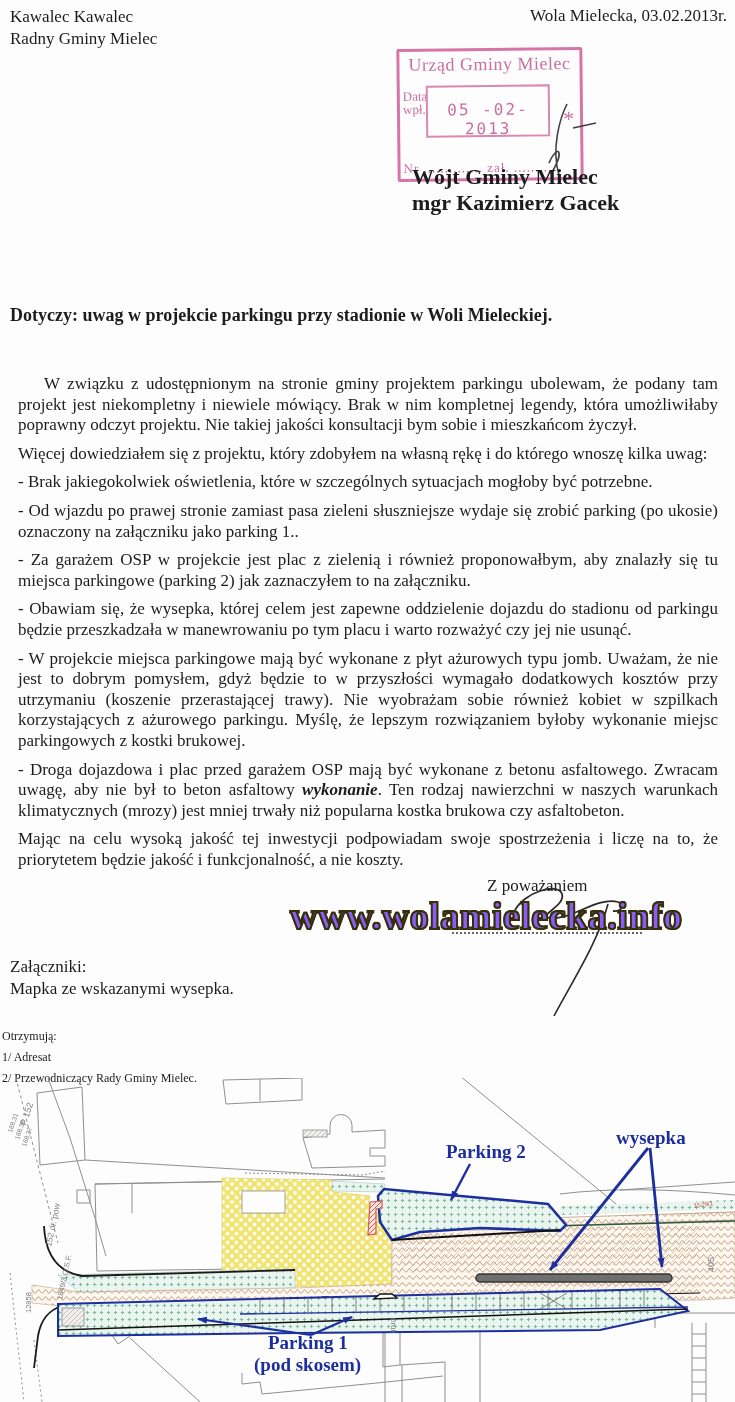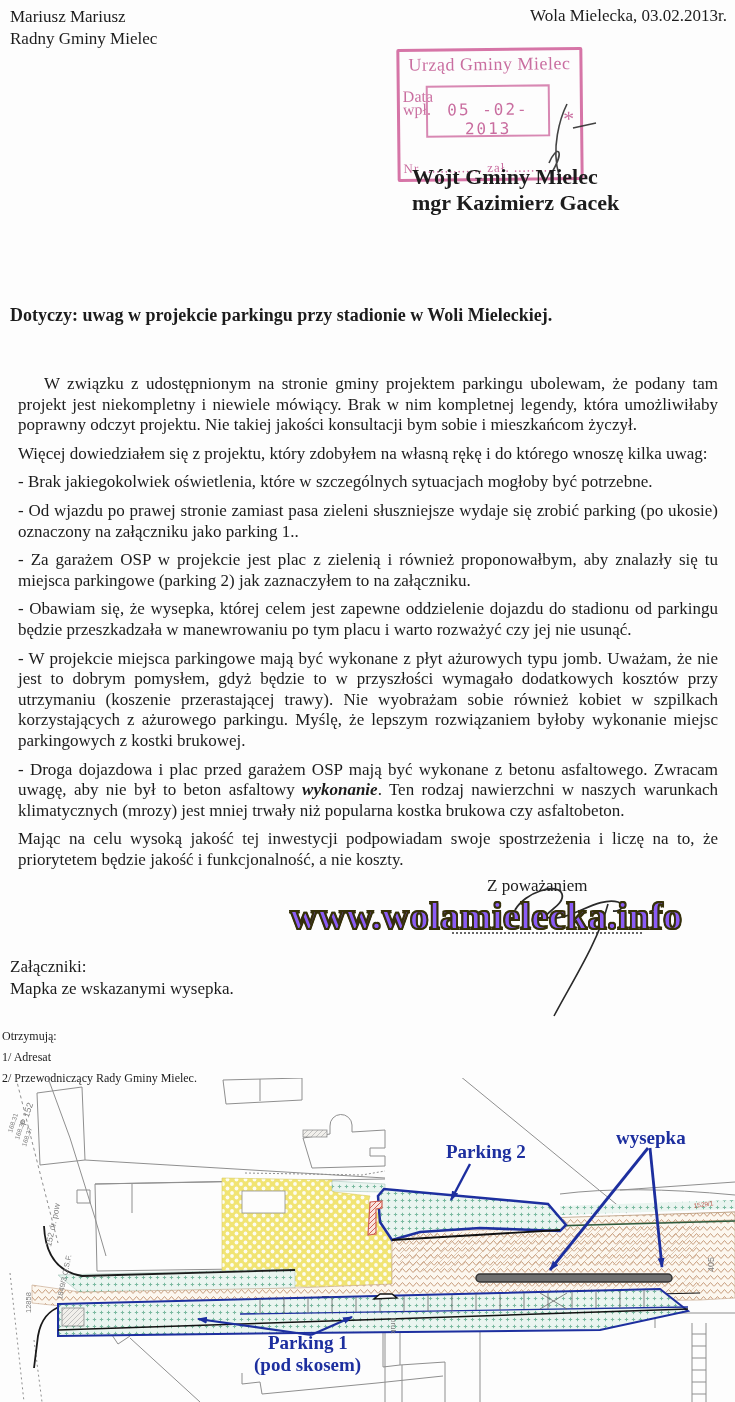--- a/index.html
+++ b/index.html
@@ -13,21 +13,21 @@
   .sender{left:10px;top:6px;font-size:17px;line-height:22px;}
   .dateline{right:8px;top:6px;font-size:17px;text-align:center;}
   
   .stamp{
     left:397px;top:48px;width:180px;height:127px;
     border:3px solid #d2679e;color:#c45f96;border-radius:2px;
     transform:rotate(-0.6deg);opacity:.9;z-index:1;
   }
   .stamp-title{position:absolute;left:0;right:0;top:3px;text-align:center;font-size:18px;letter-spacing:.5px;}
   .stamp-datebox{position:absolute;left:26px;top:34px;width:120px;height:48px;border:2px solid #d47cab;}
-  .stamp-datelabel{position:absolute;left:3px;top:38px;font-size:16px;line-height:13px;}
+  .stamp-datelabel{position:absolute;left:3px;top:38px;font-size:13px;line-height:13px;}
   .stamp-date{position:absolute;left:0;right:0;top:13px;text-align:center;font-size:16px;letter-spacing:2px;font-family:"DejaVu Sans Mono",monospace;}
   .stamp-star{position:absolute;right:6px;top:56px;font-size:22px;}
   .stamp-bottom{position:absolute;left:3px;bottom:2px;font-size:13px;white-space:nowrap;letter-spacing:1px;}
   .stamp-squiggle{left:397px;top:48px;width:210px;height:140px;z-index:2;}
   .recipient{left:412px;top:164px;font-size:22px;font-weight:bold;line-height:26px;z-index:3;}
   
   .subject{left:10px;top:305px;font-size:18px;font-weight:bold;}
   .body{left:10px;top:366px;width:716px;font-size:17px;line-height:20.6px;}
   .body p{margin:8px;text-align:justify;}
   .body .ind{text-indent:26px;}
@@ -50,21 +50,21 @@
   .blk{stroke:#1a1a1a;stroke-width:1.8;fill:none;}
   .navy-label{font-family:"Liberation Serif",serif;font-weight:bold;font-size:19px;fill:#1d2f9f;}
   .tiny{font-family:"Liberation Sans","DejaVu Sans",sans-serif;fill:#7d7d7d;}
 </style>
 </head>
 <body>
 
 <div class="page">
 
   <div class="abs sender">
-    <div>Mariusz Mariusz</div>
+    <div>Kawalec Kawalec</div>
     <div>Radny Gminy Mielec</div>
   </div>
   <div class="abs dateline">Wola Mielecka, 03.02.2013r.</div>
 
   <div class="abs stamp">
     <div class="stamp-title">Urząd Gminy Mielec</div>
     <div class="stamp-datelabel">
       <div>Data</div>
       <div>wpł.</div>
     </div>

